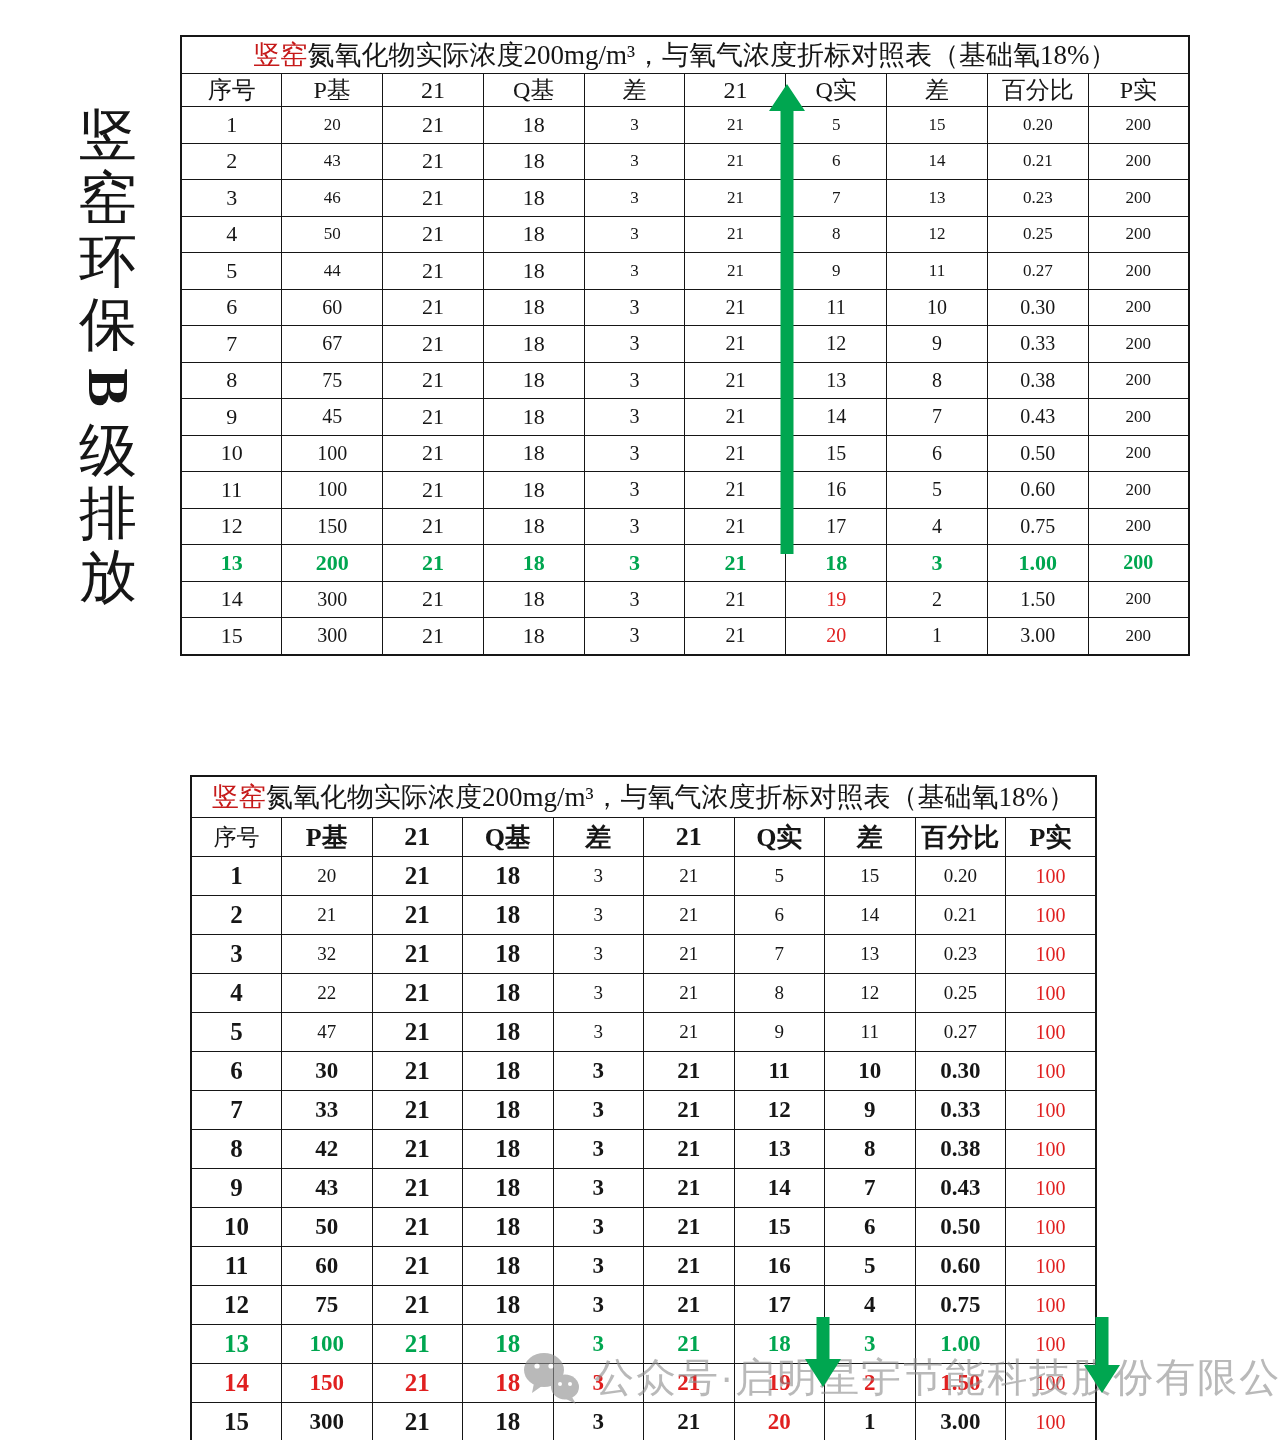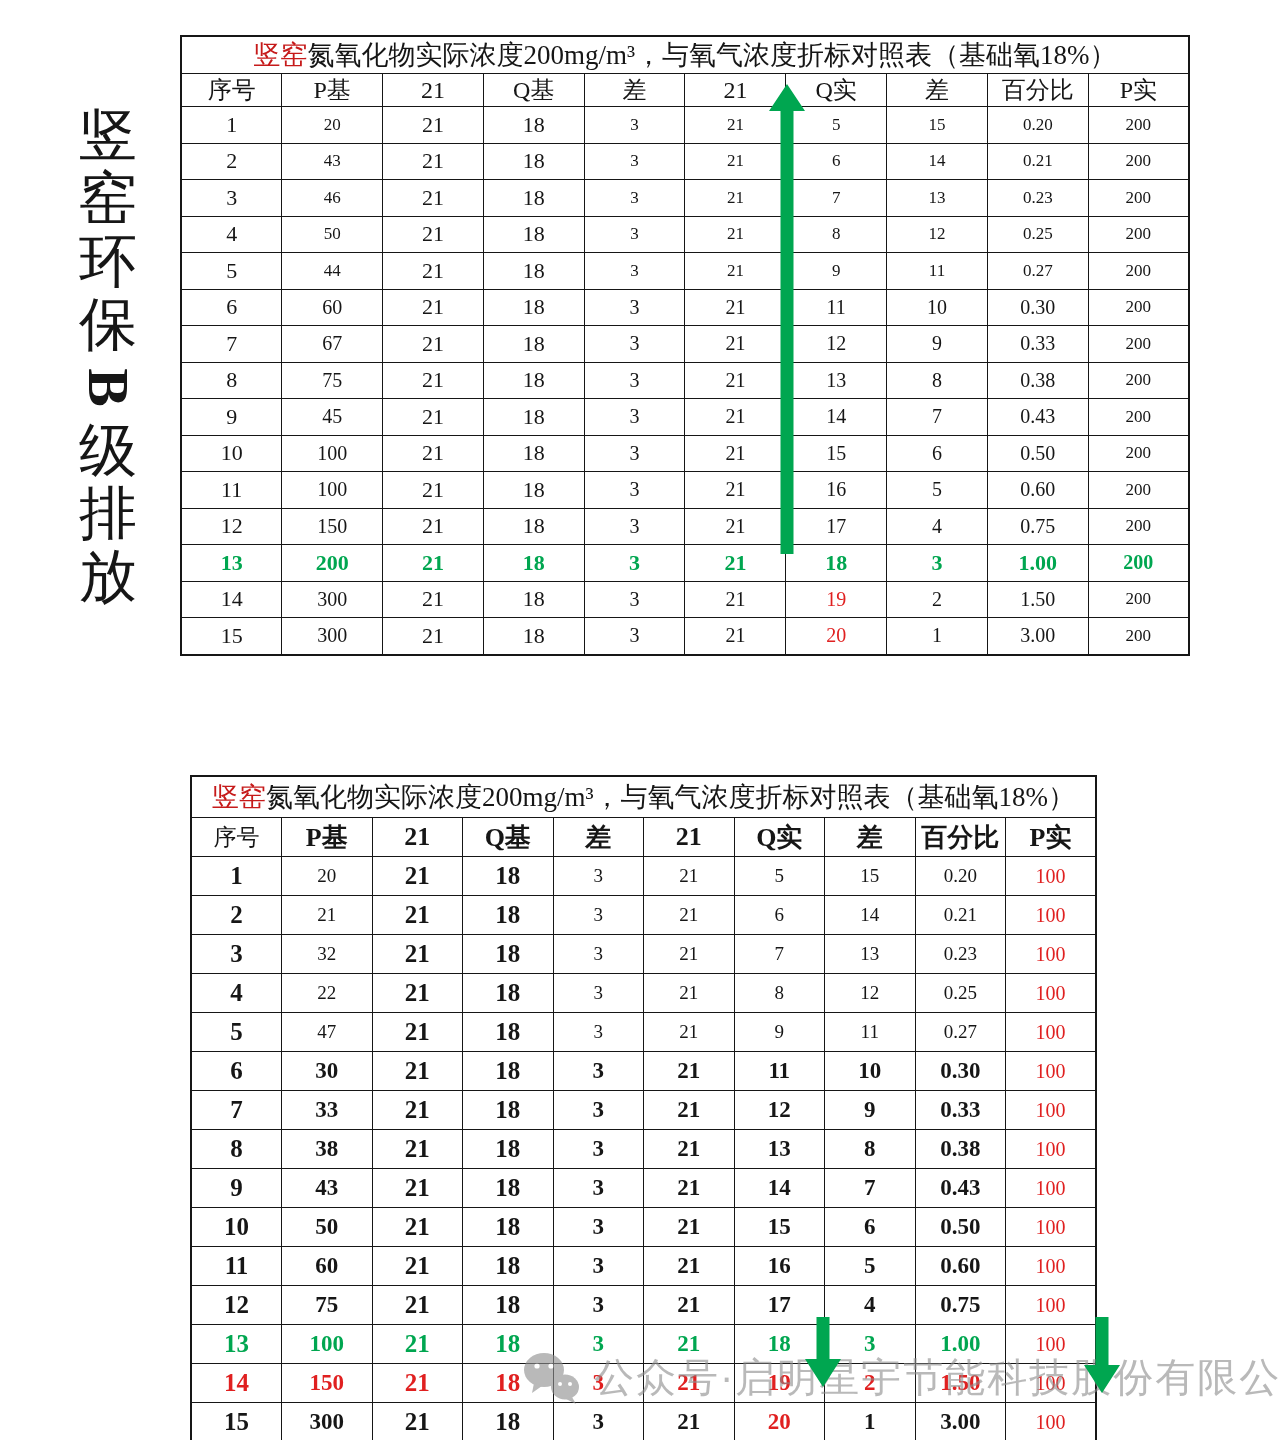--- a/index.html
+++ b/index.html
@@ -379,21 +379,21 @@
           <td>18</td>
           <td>3</td>
           <td>21</td>
           <td>12</td>
           <td>9</td>
           <td>0.33</td>
           <td class="red">100</td>
         </tr>
         <tr class="">
           <td>8</td>
-          <td>38</td>
+          <td>42</td>
           <td>21</td>
           <td>18</td>
           <td>3</td>
           <td>21</td>
           <td>13</td>
           <td>8</td>
           <td>0.38</td>
           <td class="red">100</td>
         </tr>
         <tr class="">

